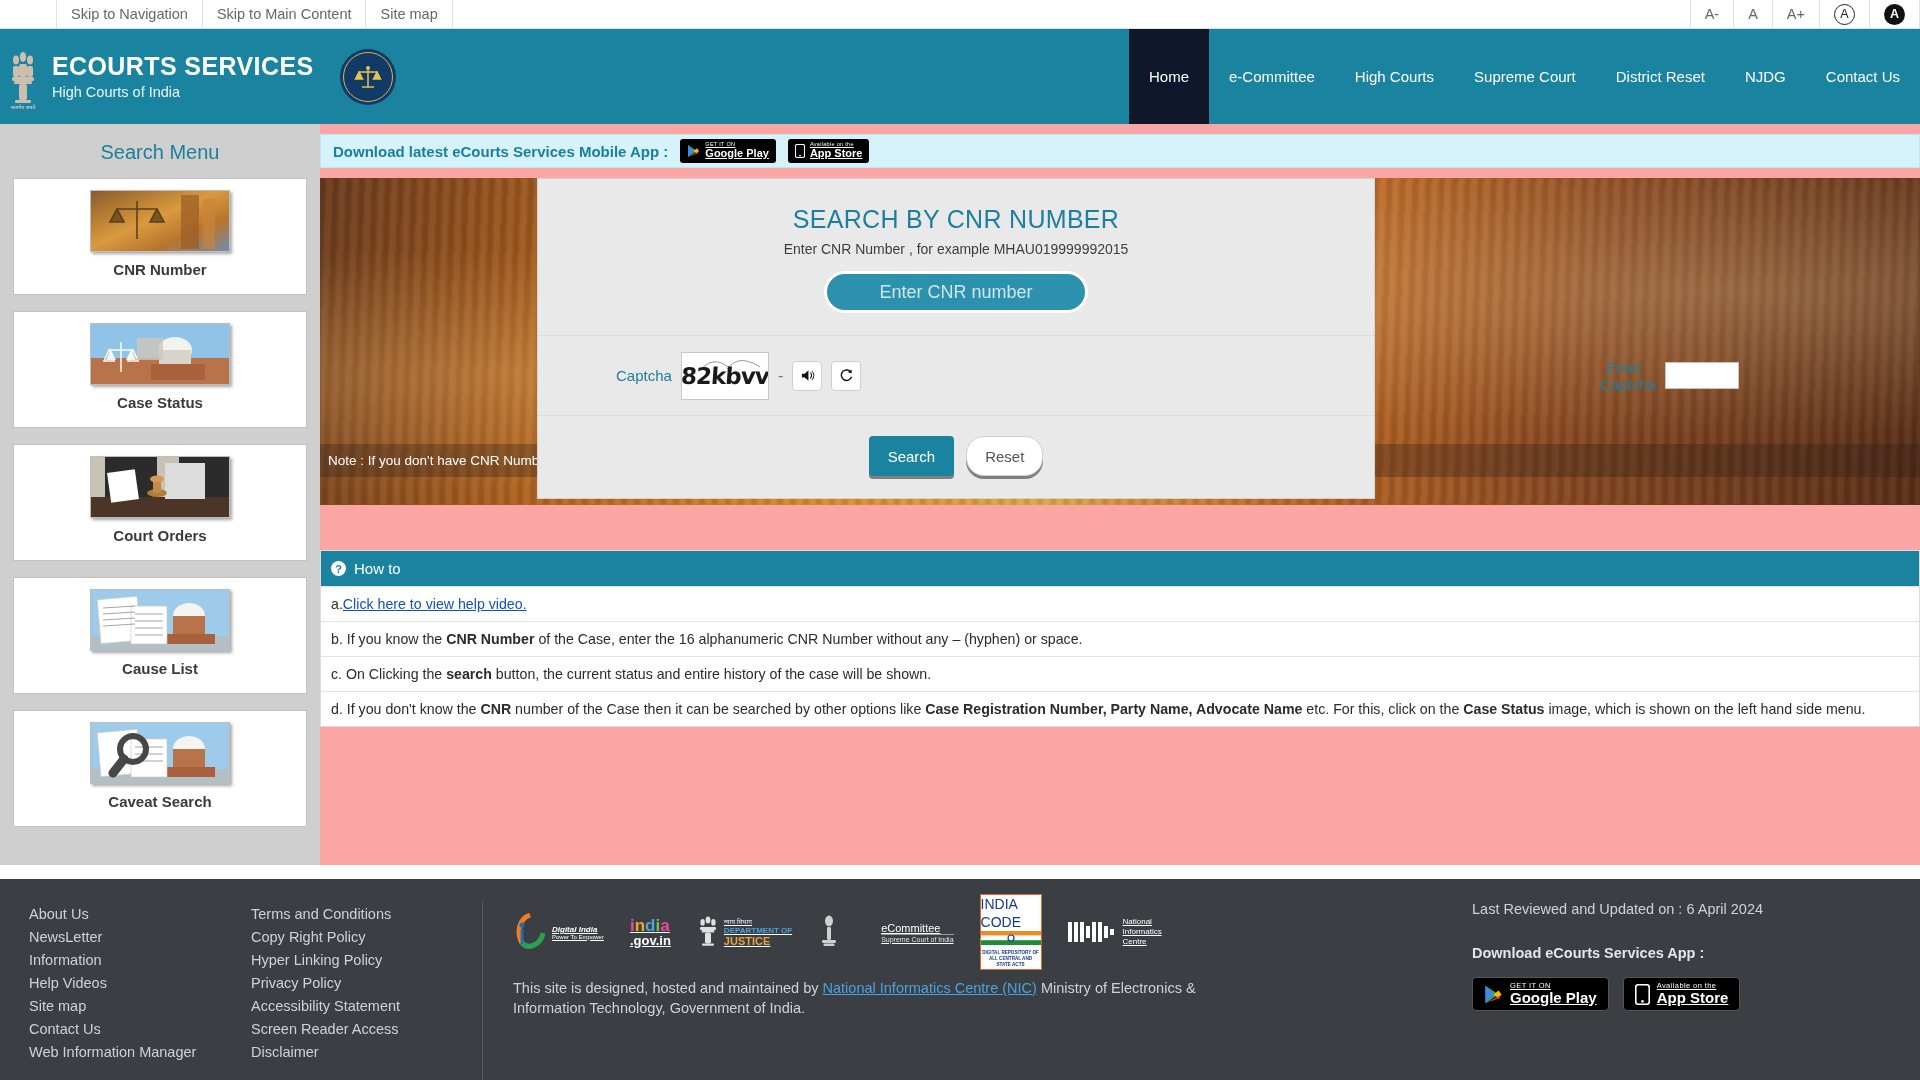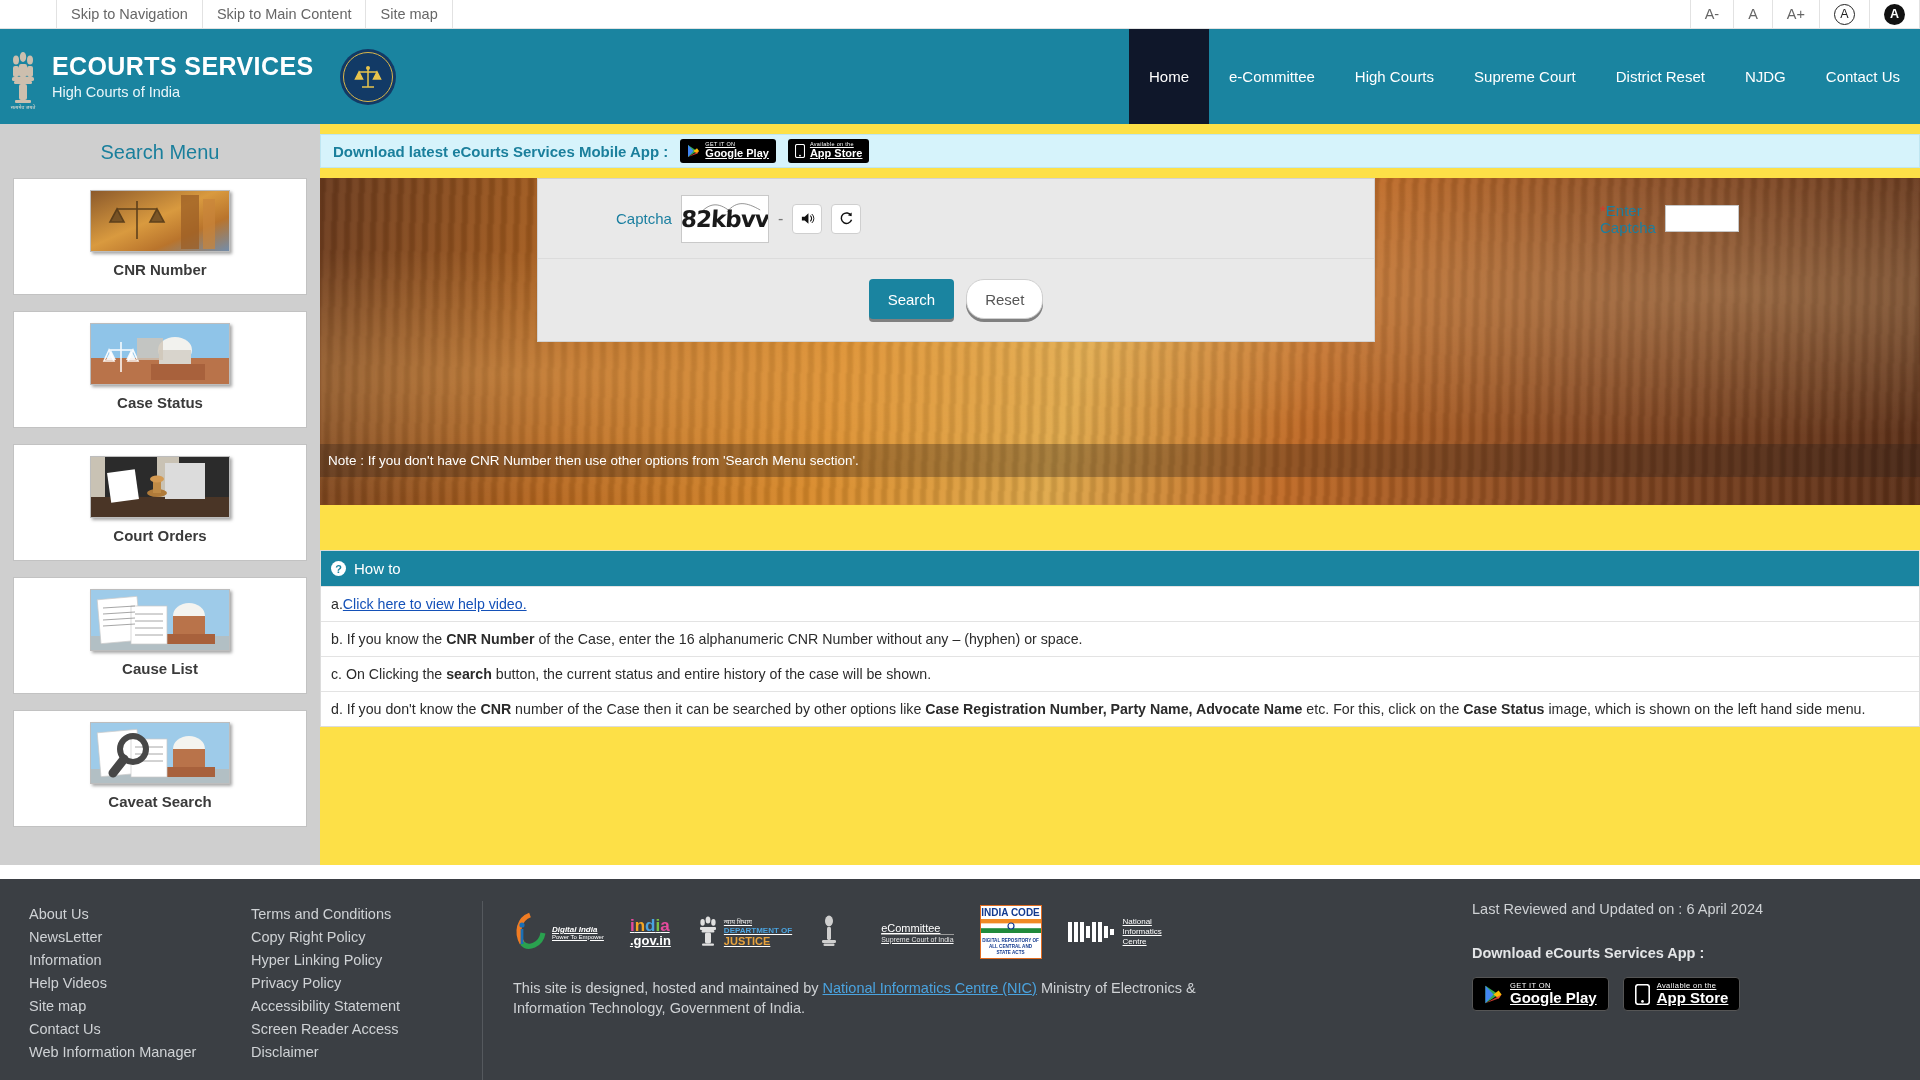--- a/index.html
+++ b/index.html
@@ -87,21 +87,21 @@
     display: flex; align-items: stretch;
   }
   .mainnav a {
     display: flex; align-items: center; padding: 0 20px;
     color: #ffffff; font-size: 15px; text-decoration: none;
     white-space: nowrap;
   }
   .mainnav a.active { background: #0f172a; }
 
   
-  .layout { display: flex; align-items: flex-start; background: #fde047; }
+  .layout { display: flex; align-items: flex-start; background: #fca5a5; }
   .sidebar {
     width: 320px;
     background: #cfcfcf;
     padding: 0 0 22px 0;
     min-height: 680px;
   }
   .sidebar-title {
     text-align: center; color: #1a7f9c; font-size: 20px;
     padding: 17px 0 14px 0;
   }
@@ -507,20 +507,25 @@
         </svg>
         <span style="display:flex;flex-direction:column;">
           <span class="b-small">Available on the</span>
           <span class="b-big">App Store</span>
         </span>
       </a>
     </div>
 
     <div class="hero">
       <div class="search-panel">
+        <div class="sp-top">
+          <div class="sp-title">SEARCH BY CNR NUMBER</div>
+          <div class="sp-hint">Enter CNR Number , for example MHAU019999992015</div>
+          <input class="cnr-input" type="text" placeholder="Enter CNR number" style="">
+        </div>
 
         <div class="sp-captcha">
           <div class="cap-left">
             <span class="cap-label">Captcha</span>
             <div class="cap-img">
               <svg class="squiggle" width="88" height="22" viewBox="0 0 88 22">
                 <path d="M18 16 C30 2, 40 6, 50 14" stroke="#777" fill="none" stroke-width=".8"></path>
                 <path d="M46 14 C56 2, 66 4, 80 12" stroke="#777" fill="none" stroke-width=".8"></path>
               </svg>
               <span class="txt">82kbvv</span>
@@ -683,21 +688,21 @@
             </g>
           </svg>
           <span style="display:flex;flex-direction:column;margin-left:36px;">
             <span style="font-size:11px;color:#fff;">eCommittee</span>
             <span style="font-size:7px;color:#e3e3e3;border-top:1px solid #9a9a9a;padding-top:1px;">Supreme Court of India</span>
           </span>
         </a>
 
         <a href="#" style="text-decoration:none;">
           <div style="width:62px;border:1.6px solid #e06b20;background:#fff;">
-            <div style="font-size:10px;font-weight:bold;color:#123a8f;text-align:center;line-height:1.3;">INDIA CODE</div>
+            <div style="font-size:14px;font-weight:normal;color:#123a8f;line-height:1.3;">INDIA CODE</div>
             <svg width="60" height="14" viewBox="0 0 60 14">
               <rect width="60" height="4.6" fill="#f08a24"></rect>
                 <rect y="4.6" width="60" height="4.6" fill="#fff"></rect>
               <rect y="9.2" width="60" height="4.8" fill="#1f8a3b"></rect>
               <circle cx="30" cy="7" r="3" fill="#fff" stroke="#123a8f" stroke-width="1.2"></circle>
             </svg>
             <div style="font-size:4.6px;font-weight:bold;color:#123a8f;text-align:center;line-height:1.25;padding:1px 1px 2px;">DIGITAL REPOSITORY OF ALL CENTRAL AND STATE ACTS</div>
           </div>
         </a>
 

